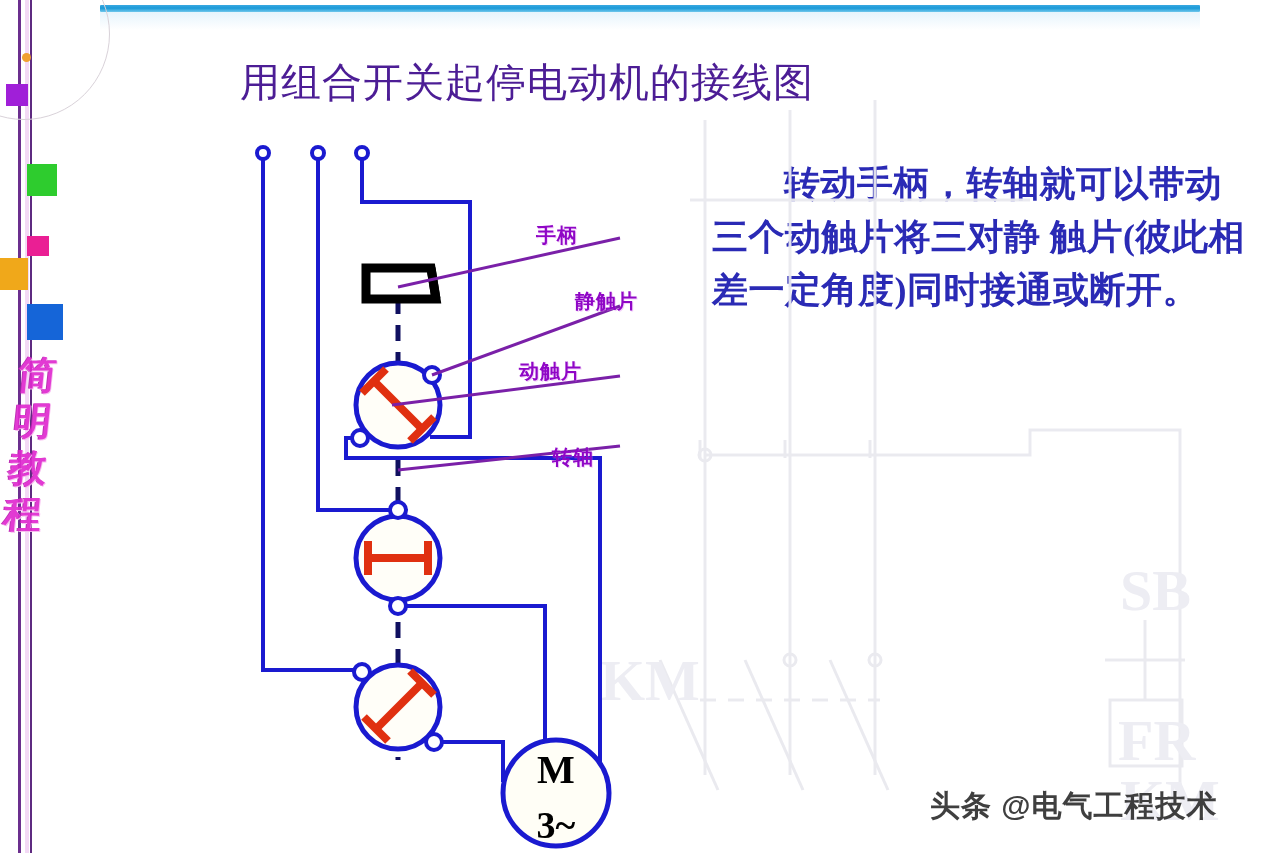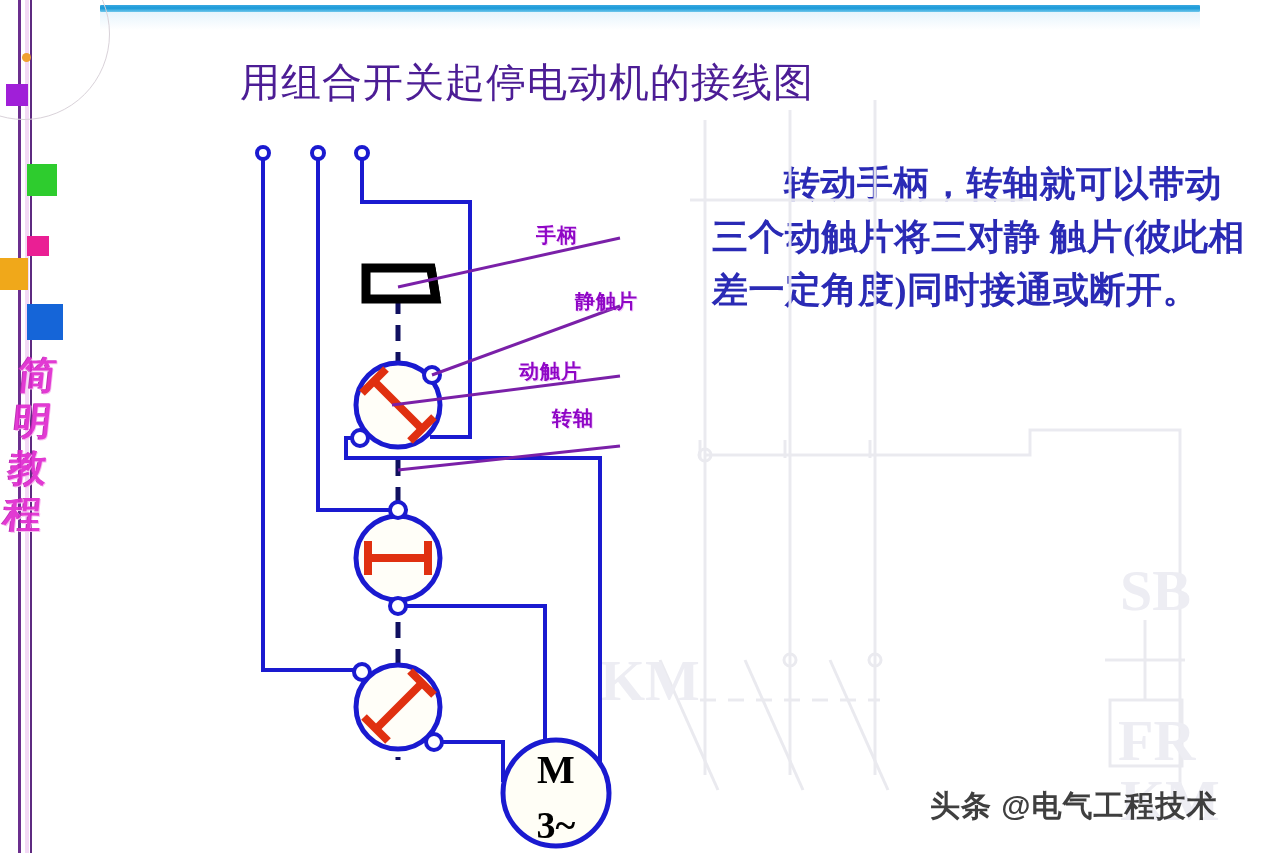--- a/index.html
+++ b/index.html
@@ -121,21 +121,21 @@
     font-size: 20px;
     font-weight: bold;
     color: #8f06c6;
     letter-spacing: 1px;
     white-space: nowrap;
     text-shadow: 1px 1px 0 rgba(220,120,240,0.35);
   }
   .c-handle   { left: 536px; top: 222px; }
   .c-static   { left: 536px; top: 288px; margin-left: 39px; }
   .c-moving   { left: 519px; top: 358px; }
-  .c-shaft    { left: 552px; top: 405px; }
+  .c-shaft    { left: 552px; top: 444px; }
 
   
   .layer {
     position: absolute;
     left: 0; top: 0;
     width: 1280px;
     height: 853px;
   }
 
   

